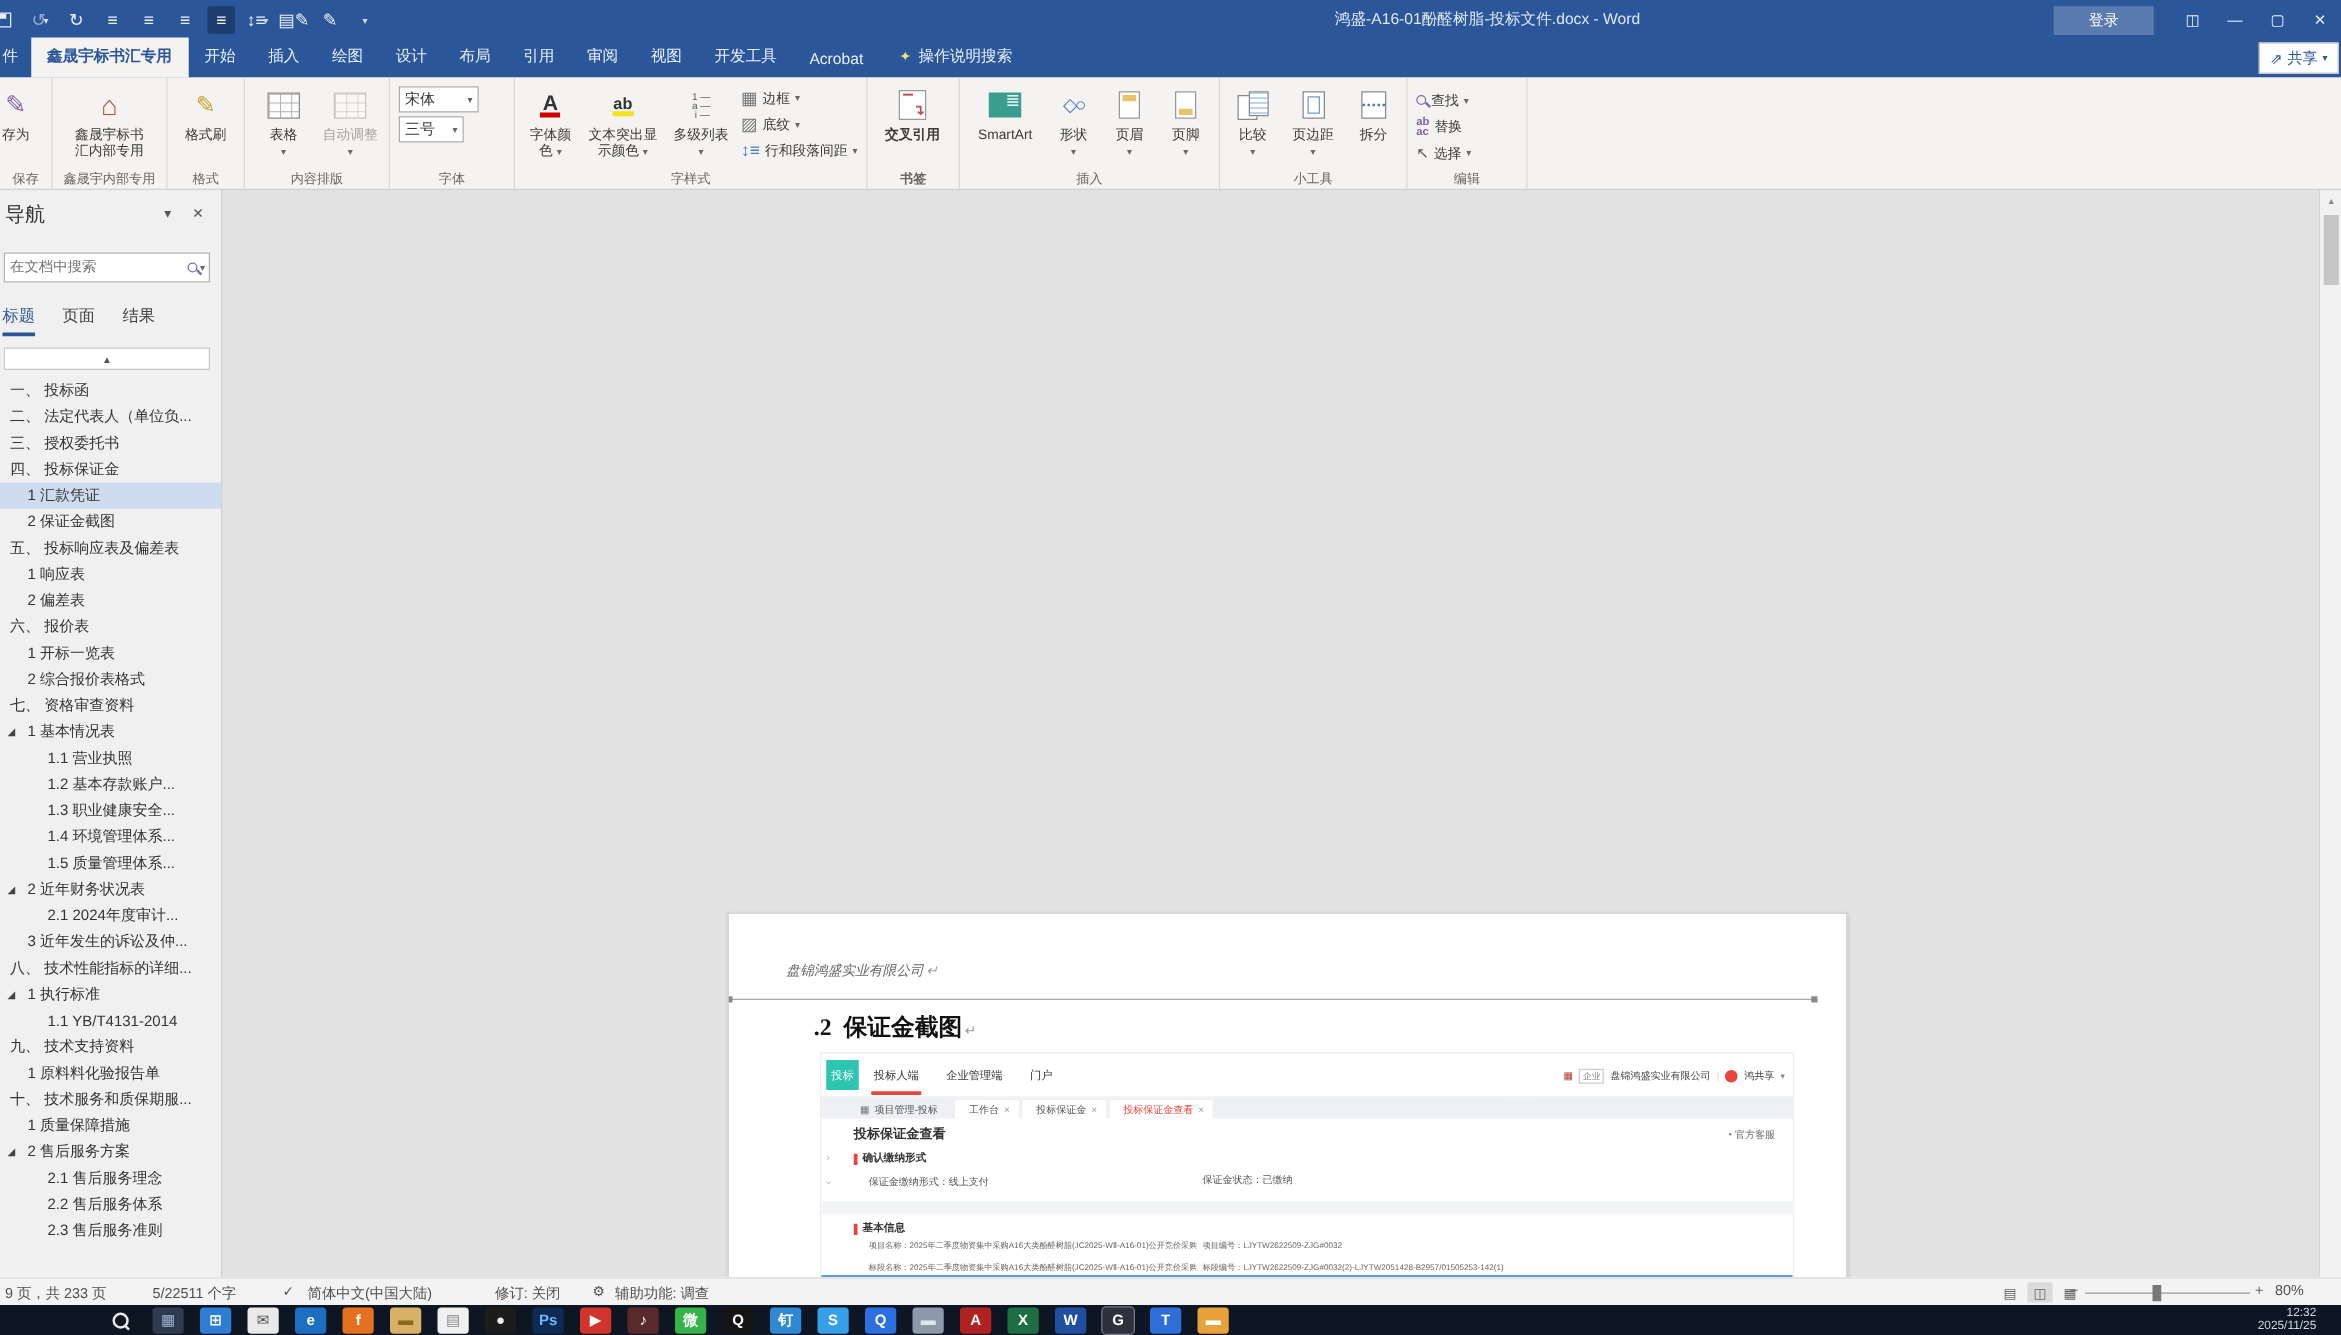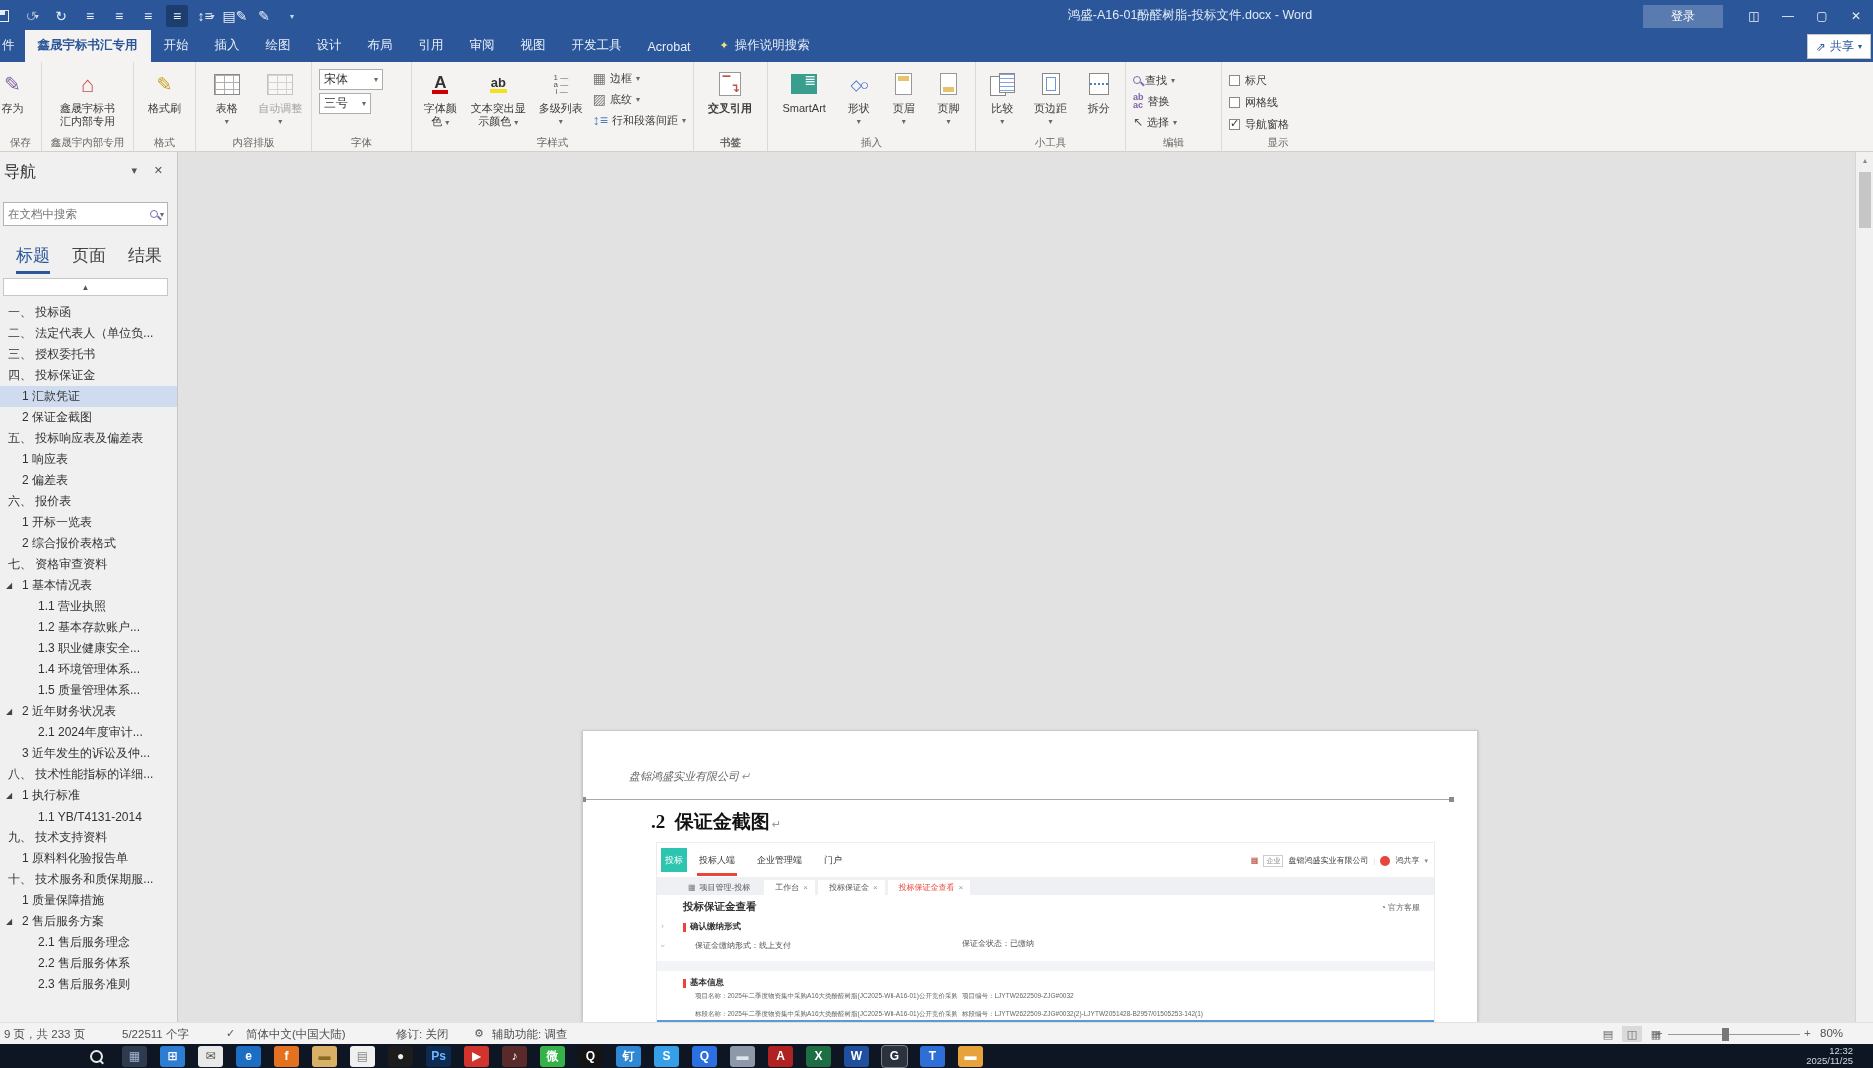--- a/index.html
+++ b/index.html
@@ -78,21 +78,21 @@
   .ic-repl{font-size:9px;color:#8064a2;font-weight:bold;line-height:8px;}
   .ic-sel{font-size:12px;color:#555;}
 
   
   #navpane{position:absolute;left:0;top:152px;width:178px;height:870px;background:#f0f0f0;border-right:1px solid #c8c6c4;overflow:hidden;}
   .nav-head{position:absolute;left:4px;top:10px;font-size:16px;color:#333;}
   .nav-ctl{position:absolute;top:12px;font-size:11px;color:#555;}
   .nav-search{position:absolute;left:3px;top:50px;width:165px;height:24px;background:#fff;border:1px solid #b5b3b1;display:flex;align-items:center;}
   .nav-search input{border:none;outline:none;flex:1;font-size:11.5px;padding:0 4px;color:#333;min-width:0;background:transparent;}
   .nav-search .car{font-size:8px;color:#666;padding-right:3px;}
-  .nav-tabs{position:absolute;left:0px;top:92px;display:flex;gap:22px;padding-left:16px;font-size:17px;color:#444;}
+  .nav-tabs{position:absolute;left:0px;top:92px;display:flex;gap:22px;padding-left:2px;font-size:13px;color:#444;}
   .ntab{padding-bottom:4px;}
   .ntab.active{color:#2b579a;border-bottom:3px solid #2b579a;}
   .nav-jump{position:absolute;left:3px;top:126px;width:165px;height:18px;background:#fff;border:1px solid #c9c7c5;display:flex;align-items:center;justify-content:center;font-size:8px;color:#555;}
   .nav-list{position:absolute;left:0;top:150px;width:178px;}
   .nitem{position:relative;display:flex;align-items:center;height:21px;font-size:12px;color:#333;white-space:nowrap;}
   .nitem .tri{position:absolute;left:6px;font-size:8px;color:#444;}
   .nitem.lv1{padding-left:8px;}
   .nitem.lv2{padding-left:22px;}
   .nitem.lv3{padding-left:38px;}
   .nitem.sel{background:#cfdcef;}
@@ -405,37 +405,20 @@
             <span>替换</span>
           </div>
         <div class="sbtn">
             <span class="ic-sel">↖</span>
             <span>选择</span>
             <span class="car">▾</span>
           </div>
       </div>
       <div class="glabel">编辑</div>
     </div>
-    <div class="rgroup" style="width:112px;border-right:none;">
-      <div class="smallcol" style="padding-top:4px;">
-        <div class="cbrow">
-            <span class="cb"></span>
-            <span>标尺</span>
-          </div>
-        <div class="cbrow">
-            <span class="cb"></span>
-            <span>网格线</span>
-          </div>
-        <div class="cbrow">
-            <span class="cb on"></span>
-            <span>导航窗格</span>
-          </div>
-      </div>
-      <div class="glabel">显示</div>
-    </div>
   </div>
 
   <div id="navpane">
     <div class="nav-head">导航</div>
     <div class="nav-ctl" style="right:40px;">▾</div>
     <div class="nav-ctl" style="right:14px;">✕</div>
     <div class="nav-search">
       <input placeholder="在文档中搜索" style="">
       <span class="mag" style="margin-right:2px;"></span>
       <span class="car">▾</span>

